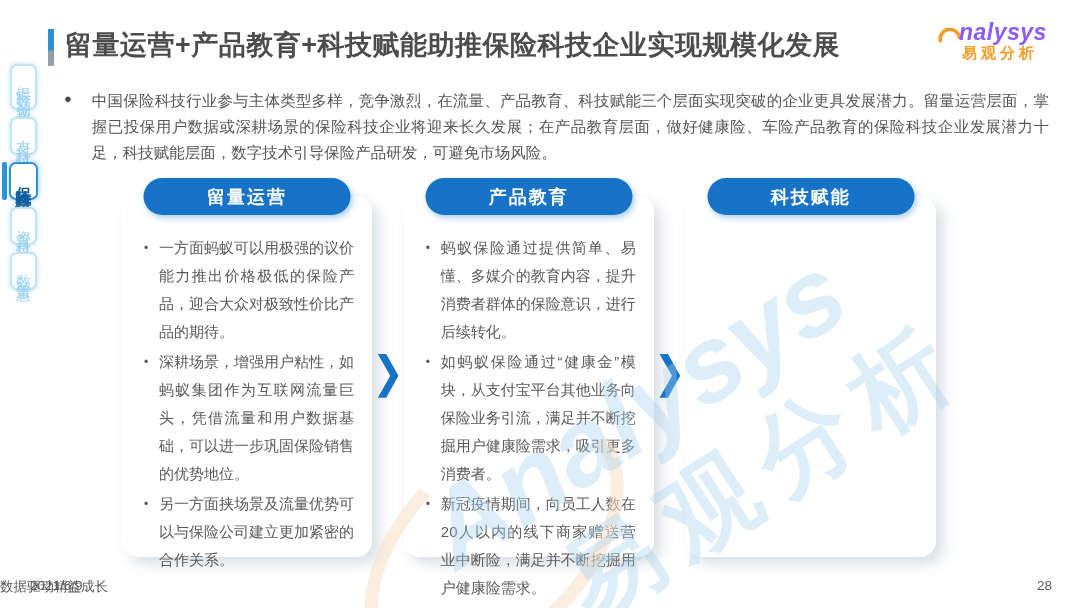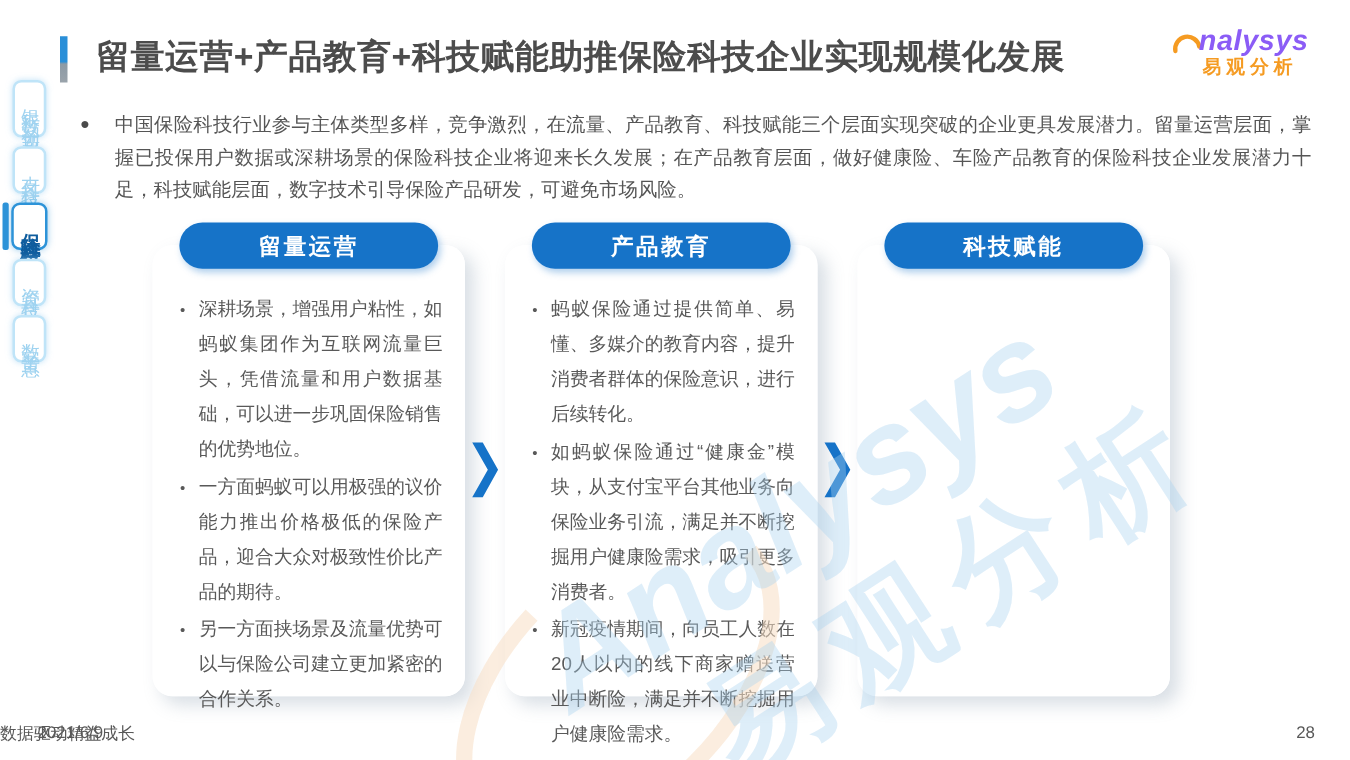--- a/index.html
+++ b/index.html
@@ -36,21 +36,21 @@
   
   .title-row {
     position: absolute; left: 48px; top: 27px; width: 920px;
     display: flex; align-items: flex-start; z-index: 4;
   }
   .title-bar {
     width: 6px; height: 37px; margin-top: 2px;
     background: linear-gradient(to bottom, #2a8fd8 0%, #2a8fd8 55%, #8d9aa5 60%, #9aa3ab 100%);
   }
   .page-title {
-    margin-left: 23px; font-size: 27px; font-weight: bold; color: #4c4c4c;
+    margin-left: 11px; font-size: 27px; font-weight: bold; color: #4c4c4c;
     letter-spacing: 0.5px; white-space: nowrap;
   }
 
   
   .logo {
     position: absolute; right: 16px; top: 16px; width: 128px; z-index: 5;
     display: flex; flex-direction: column; align-items: flex-start;
   }
   .logo-top { display: flex; align-items: flex-end; height: 30px; }
   .logo-arc { width: 26px; height: 26px; margin-right: -3px; }
@@ -163,22 +163,22 @@
 <section class="intro">
   <span class="intro-bullet">●</span>
   <p class="intro-text">中国保险科技行业参与主体类型多样，竞争激烈，在流量、产品教育、科技赋能三个层面实现突破的企业更具发展潜力。留量运营层面，掌握已投保用户数据或深耕场景的保险科技企业将迎来长久发展；在产品教育层面，做好健康险、车险产品教育的保险科技企业发展潜力十足，科技赋能层面，数字技术引导保险产品研发，可避免市场风险。</p>
 </section>
 
 <main class="columns">
 
   <div class="card">
     <div class="pill">留量运营</div>
     <ul>
+      <li>一方面蚂蚁可以用极强的议价能力推出价格极低的保险产品，迎合大众对极致性价比产品的期待。</li>
       <li>深耕场景，增强用户粘性，如蚂蚁集团作为互联网流量巨头，凭借流量和用户数据基础，可以进一步巩固保险销售的优势地位。</li>
-      <li>一方面蚂蚁可以用极强的议价能力推出价格极低的保险产品，迎合大众对极致性价比产品的期待。</li>
       <li>另一方面挟场景及流量优势可以与保险公司建立更加紧密的合作关系。</li>
     </ul>
   </div>
 
   <span class="arrow">❯</span>
 
   <div class="card">
     <div class="pill">产品教育</div>
     <ul>
       <li>蚂蚁保险通过提供简单、易懂、多媒介的教育内容，提升消费者群体的保险意识，进行后续转化。</li>

